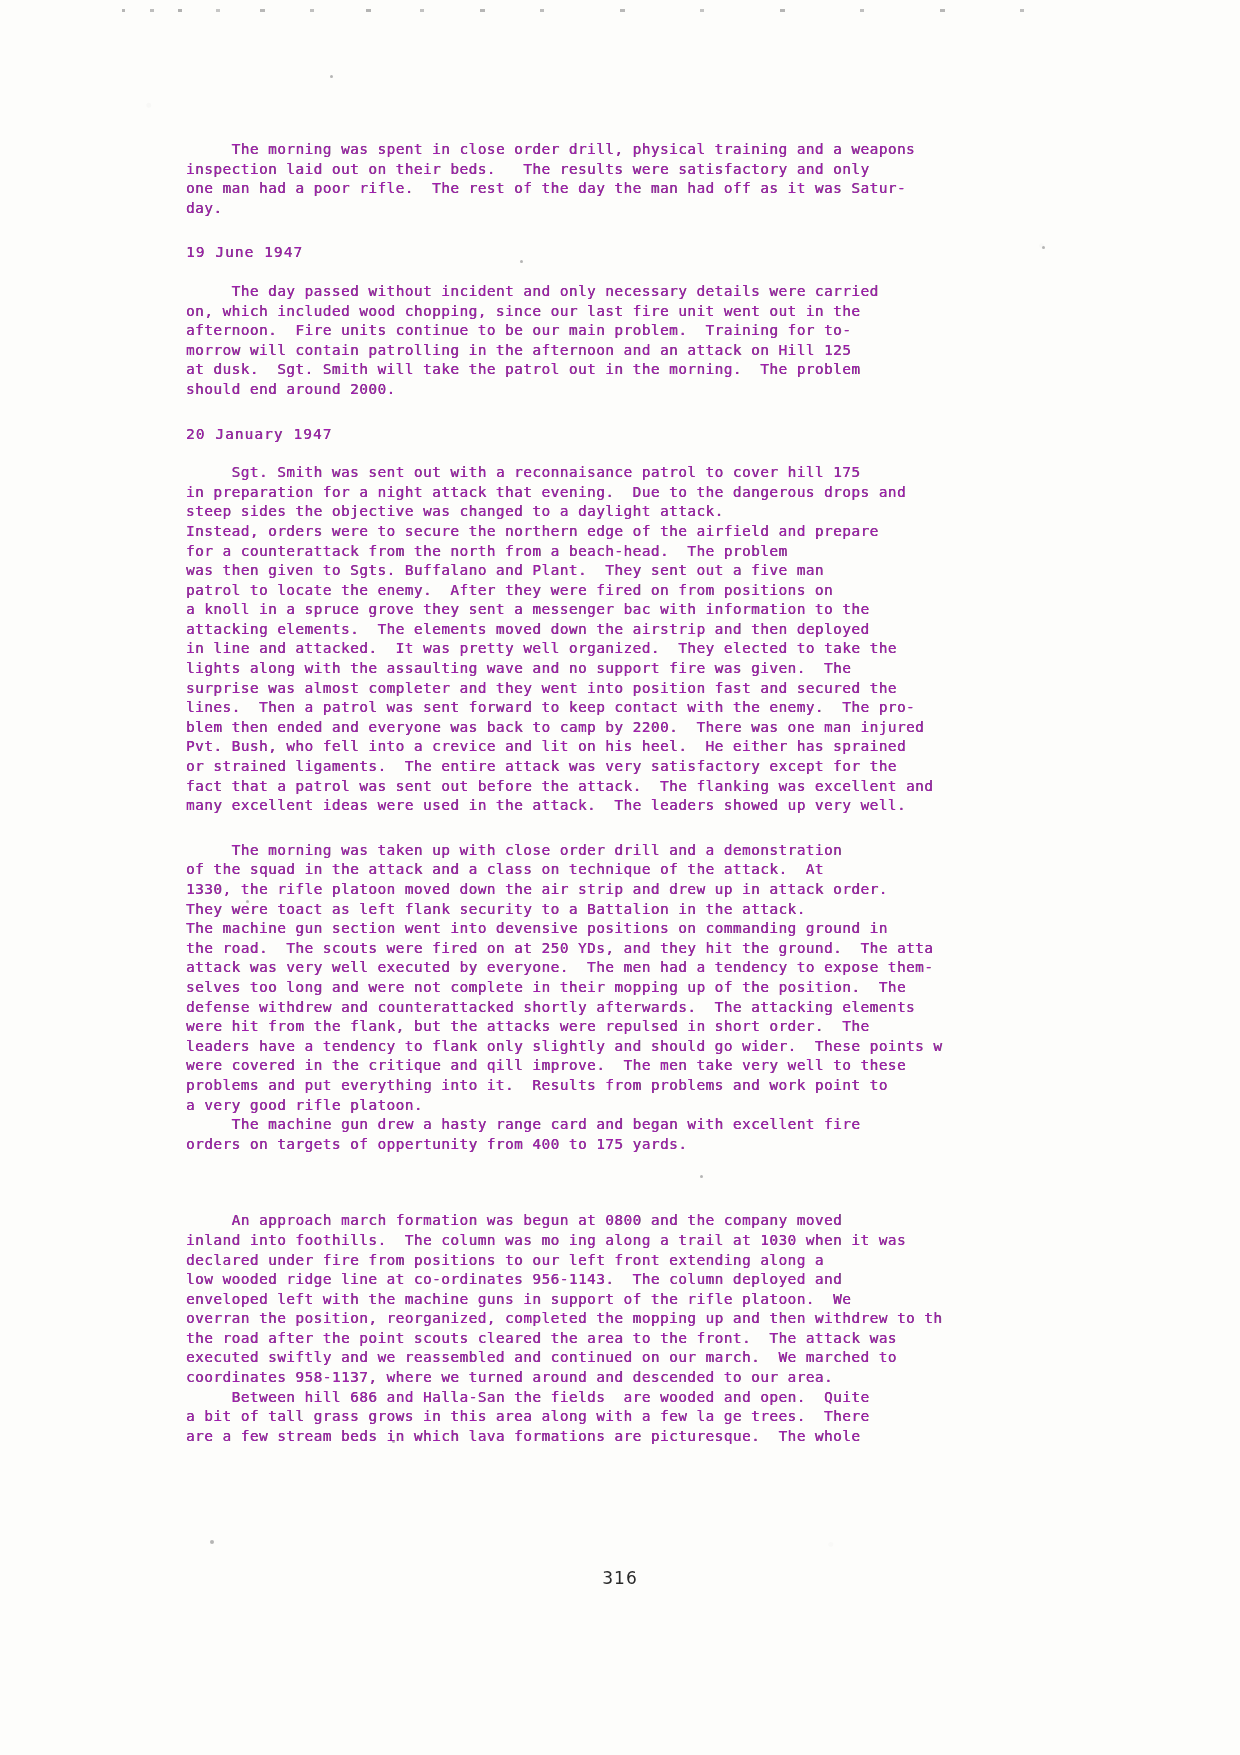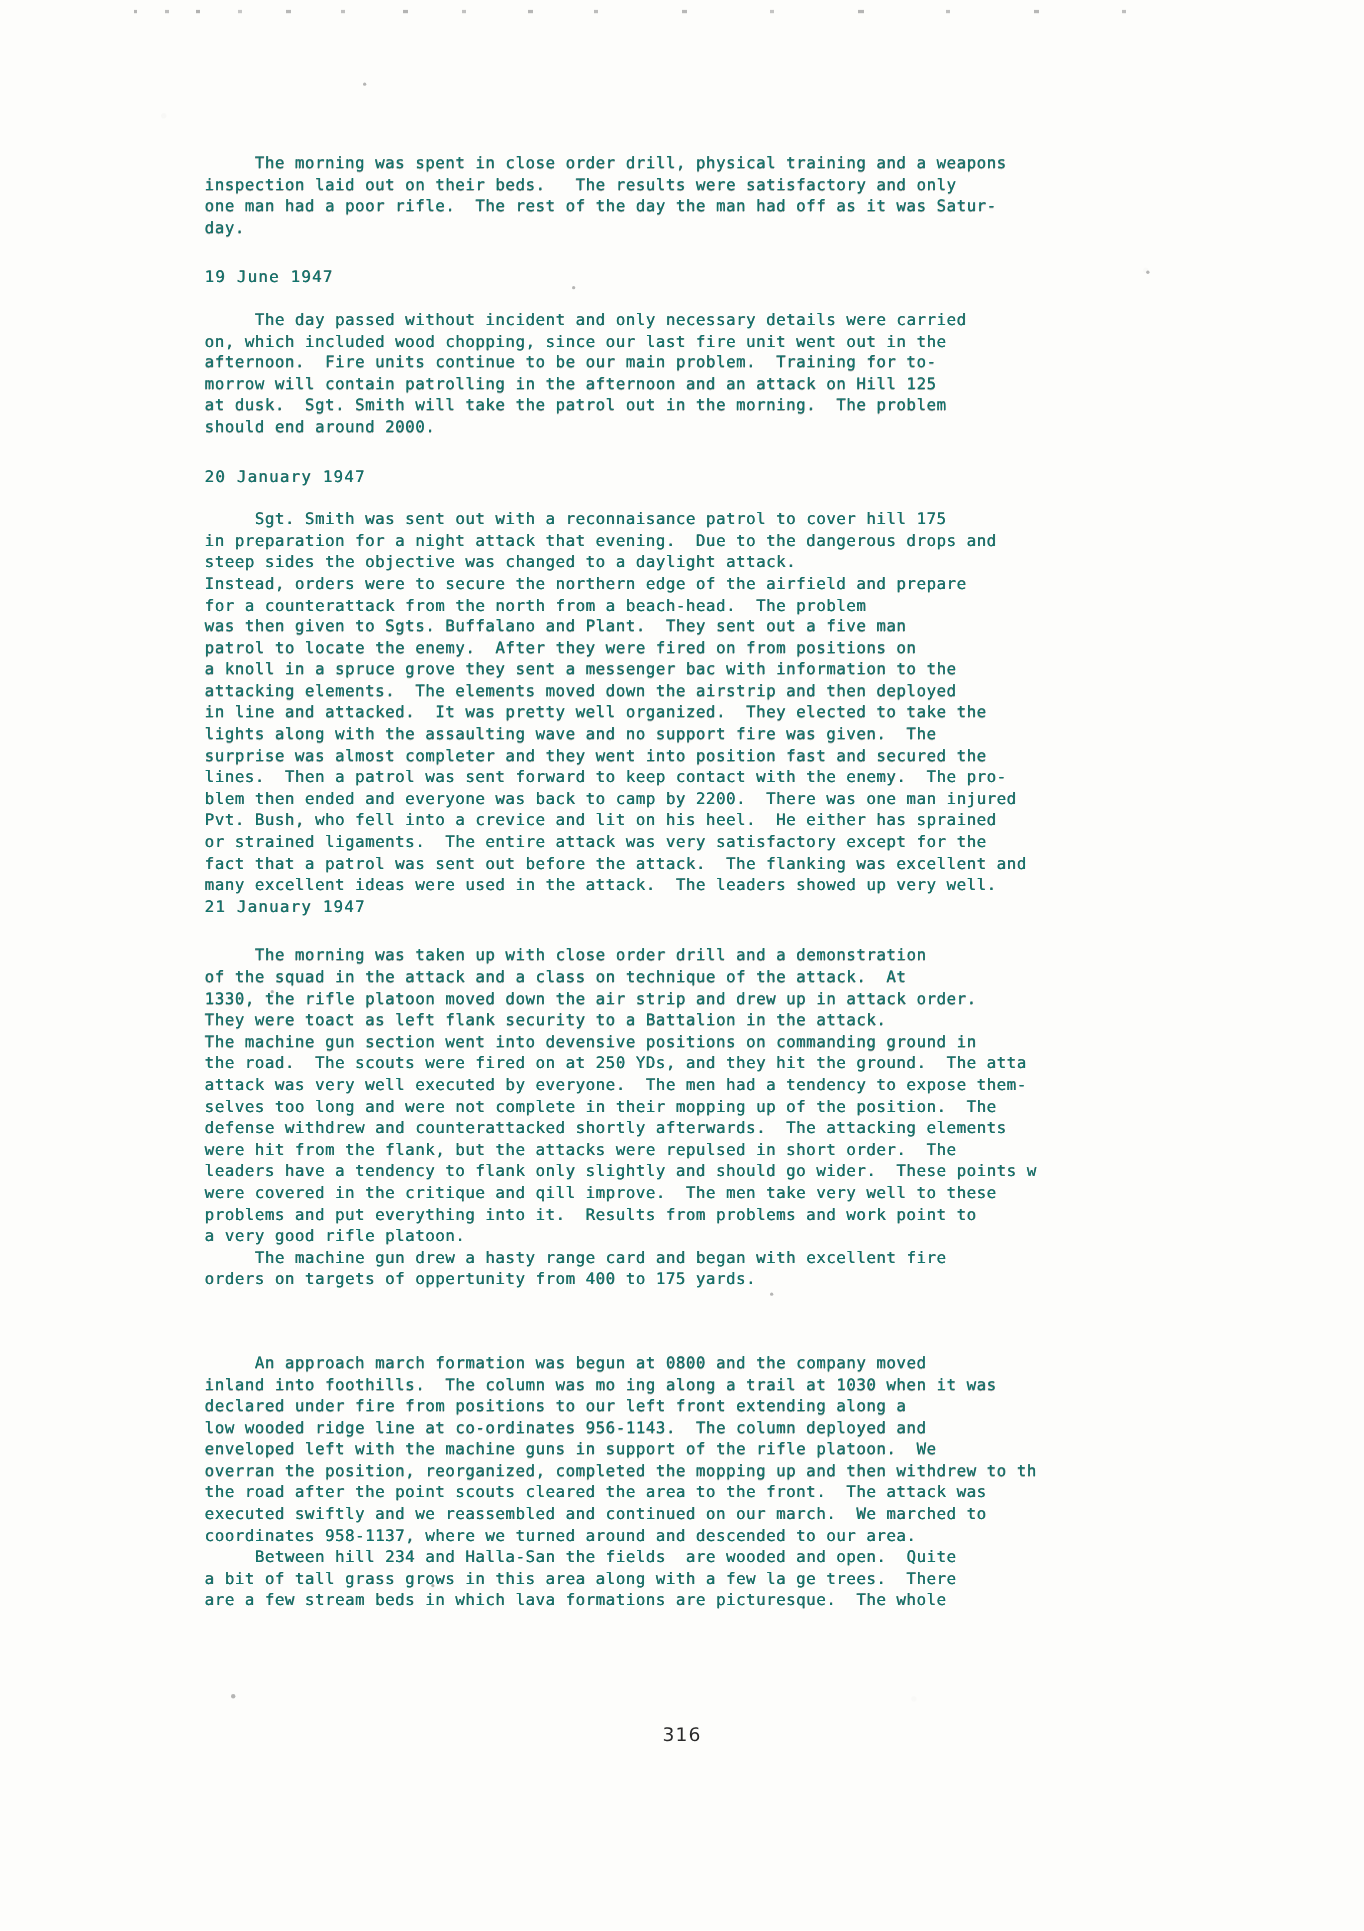--- a/index.html
+++ b/index.html
@@ -60,21 +60,21 @@
     background-repeat: no-repeat;
     background-position: 0 3px;
   }
   .body-block {
     position: absolute;
     left: 186px;
     top: 140px;
     width: 900px;
   }
   .para, .date-head {
-    color: #0f766e;
+    color: #a21caf;
     font-size: 14.4px;
     line-height: 19.6px;
     letter-spacing: 0.45px;
     white-space: pre-wrap;
     font-family: "DejaVu Sans Mono", monospace;
     text-shadow: 0.35px 0 0 rgba(20,20,20,0.55), 0 0.35px 0 rgba(20,20,20,0.35);
     -webkit-font-smoothing: none;
   }
   .date-head {
     letter-spacing: 1.1px;
@@ -156,21 +156,20 @@
 surprise was almost completer and they went into position fast and secured the
 lines.  Then a patrol was sent forward to keep contact with the enemy.  The pro-
 blem then ended and everyone was back to camp by 2200.  There was one man injured
 Pvt. Bush, who fell into a crevice and lit on his heel.  He either has sprained
 or strained ligaments.  The entire attack was very satisfactory except for the
 fact that a patrol was sent out before the attack.  The flanking was excellent and
 many excellent ideas were used in the attack.  The leaders showed up very well.</div>
     </div>
 
     <div>
-      <div class="date-head">21 January 1947</div>
       <div class="gap-md"></div>
       <div class="para">     The morning was taken up with close order drill and a demonstration
 of the squad in the attack and a class on technique of the attack.  At
 1330, the rifle platoon moved down the air strip and drew up in attack order.
 They were toact as left flank security to a Battalion in the attack.
 The machine gun section went into devensive positions on commanding ground in
 the road.  The scouts were fired on at 250 YDs, and they hit the ground.  The atta
 attack was very well executed by everyone.  The men had a tendency to expose them-
 selves too long and were not complete in their mopping up of the position.  The
 defense withdrew and counterattacked shortly afterwards.  The attacking elements
@@ -189,21 +188,21 @@
       <div class="gap-md"></div>
       <div class="para">     An approach march formation was begun at 0800 and the company moved
 inland into foothills.  The column was mo ing along a trail at 1030 when it was
 declared under fire from positions to our left front extending along a
 low wooded ridge line at co-ordinates 956-1143.  The column deployed and
 enveloped left with the machine guns in support of the rifle platoon.  We
 overran the position, reorganized, completed the mopping up and then withdrew to th
 the road after the point scouts cleared the area to the front.  The attack was
 executed swiftly and we reassembled and continued on our march.  We marched to
 coordinates 958-1137, where we turned around and descended to our area.</div>
-      <div class="para">     Between hill 234 and Halla-San the fields  are wooded and open.  Quite
+      <div class="para">     Between hill 686 and Halla-San the fields  are wooded and open.  Quite
 a bit of tall grass grows in this area along with a few la ge trees.  There
 are a few stream beds in which lava formations are picturesque.  The whole</div>
     </div>
 
   </div>
 
   <div class="page-number">316</div>
 
 </div>
 

